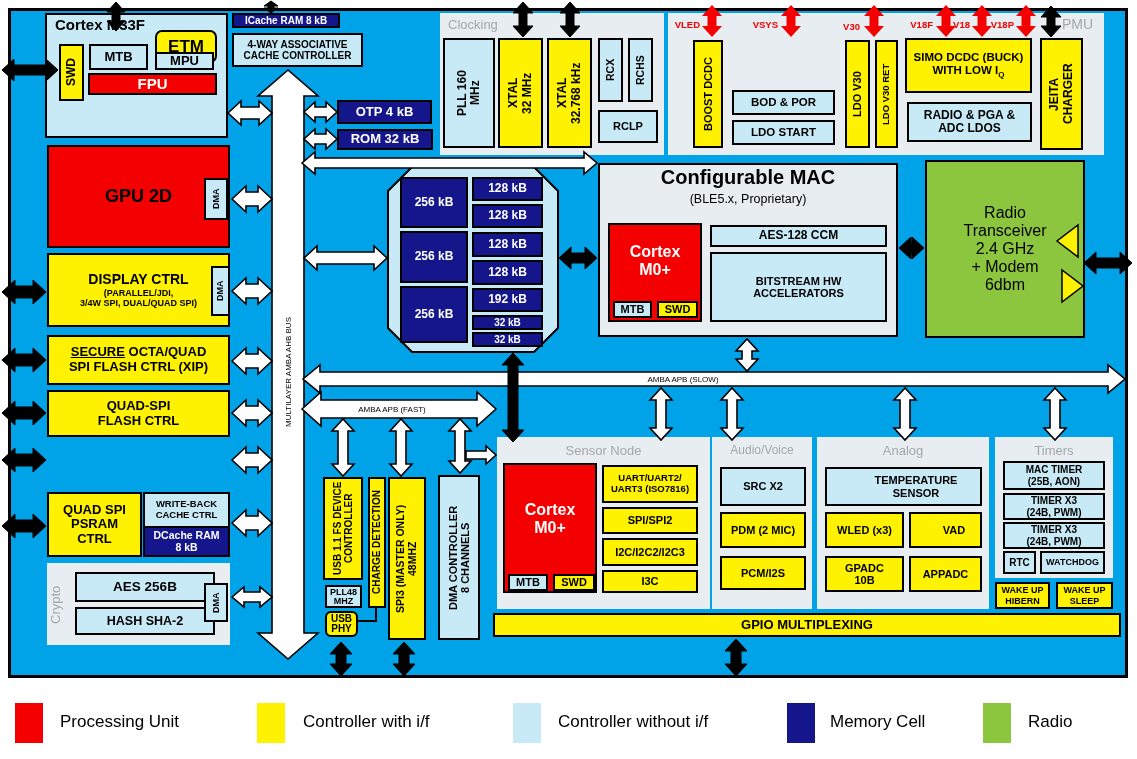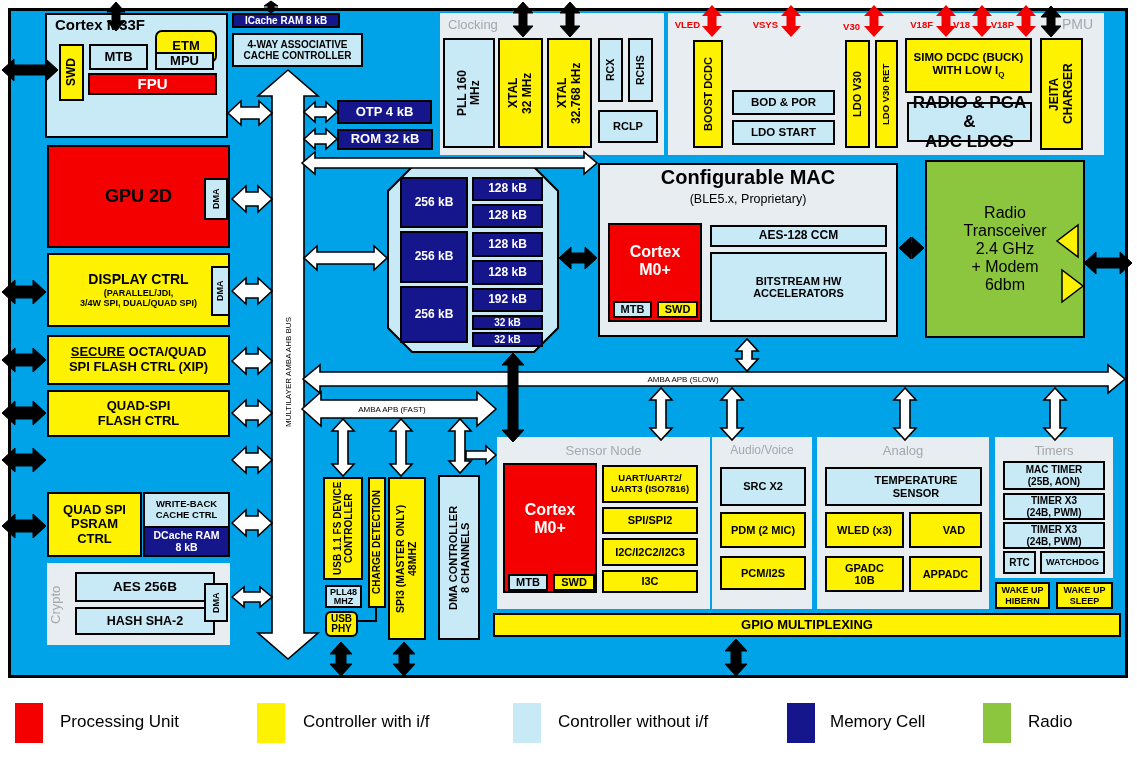--- a/index.html
+++ b/index.html
@@ -57,21 +57,21 @@
   <div class="seclab" style="left:1062px;top:16px;font-size:14px;">PMU</div>
   <div class="seclab" style="left:497px;top:443px;width:213px;font-size:13px;">Sensor Node</div>
   <div class="seclab" style="left:712px;top:443px;width:100px;font-size:12px;">Audio/Voice</div>
   <div class="seclab" style="left:817px;top:443px;width:172px;font-size:13px;">Analog</div>
   <div class="seclab" style="left:995px;top:443px;width:118px;font-size:13px;">Timers</div>
   <div class="seclab vb" style="left:48px;top:573px;height:64px;font-size:13px;">Crypto</div>
 
   <div class="title" style="left:55px;top:16px;font-size:15px;text-align:left;">Cortex M33F</div>
   <div class="b yellow vb" style="left:59px;top:44px;width:25px;height:57px;font-size:12px;">SWD</div>
   <div class="b lb" style="left:89px;top:44px;width:59px;height:26px;font-size:13px;">MTB</div>
-  <div class="b yellow" style="left:155px;top:30px;width:62px;height:33px;font-size:13px;border-radius:7px;">ETM</div>
+  <div class="b yellow" style="left:155px;top:30px;width:62px;height:33px;font-size:17px;border-radius:7px;">ETM</div>
   <div class="b lb" style="left:155px;top:52px;width:59px;height:18px;font-size:13px;">MPU</div>
   <div class="b red wt" style="left:88px;top:73px;width:129px;height:22px;font-size:15px;">FPU</div>
 
   <div class="b navy wt" style="left:232px;top:13px;width:108px;height:15px;font-size:10px;line-height:1;">ICache RAM 8 kB</div>
   <div class="b lb" style="left:232px;top:33px;width:131px;height:34px;font-size:10px;">4-WAY ASSOCIATIVE
 CACHE CONTROLLER</div>
   <div class="b navy wt" style="left:337px;top:100px;width:95px;height:24px;font-size:13px;">OTP 4 kB</div>
   <div class="b navy wt" style="left:337px;top:129px;width:96px;height:21px;font-size:13px;">ROM 32 kB</div>
 
   <div class="b lb vb" style="left:443px;top:38px;width:52px;height:110px;font-size:12px;">PLL 160
@@ -86,21 +86,21 @@
 
   <div class="b yellow vb" style="left:693px;top:40px;width:30px;height:108px;font-size:11px;">BOOST DCDC</div>
   <div class="b lb" style="left:732px;top:90px;width:103px;height:25px;font-size:11.5px;">BOD &amp; POR</div>
   <div class="b lb" style="left:732px;top:120px;width:103px;height:25px;font-size:11.5px;">LDO START</div>
   <div class="b yellow vb" style="left:845px;top:40px;width:25px;height:108px;font-size:11px;">LDO V30</div>
   <div class="b yellow vb" style="left:875px;top:40px;width:23px;height:108px;font-size:9.5px;">LDO V30 RET</div>
   <div class="b yellow col" style="left:905px;top:38px;width:127px;height:55px;font-size:11.5px;">
     <span>SIMO DCDC (BUCK)</span>
     <span><span>WITH LOW I</span><sub style="font-size:8px;">Q</sub></span>
   </div>
-  <div class="b lb" style="left:907px;top:102px;width:125px;height:40px;font-size:17px;">RADIO &amp; PGA &amp;
+  <div class="b lb" style="left:907px;top:102px;width:125px;height:40px;font-size:12px;">RADIO &amp; PGA &amp;
 ADC LDOS</div>
   <div class="b yellow vb" style="left:1040px;top:38px;width:43px;height:112px;font-size:12px;">JEITA
 CHARGER</div>
 
   <div class="raillab" style="left:664px;top:19px;width:36px;">VLED</div>
   <div class="raillab" style="left:742px;top:19px;width:36px;">VSYS</div>
   <div class="raillab" style="left:826px;top:21px;width:34px;">V30</div>
   <div class="raillab" style="left:906px;top:19px;width:27px;">V18F</div>
   <div class="raillab" style="left:944px;top:19px;width:26px;">V18</div>
   <div class="raillab" style="left:988px;top:19px;width:26px;">V18P</div>

